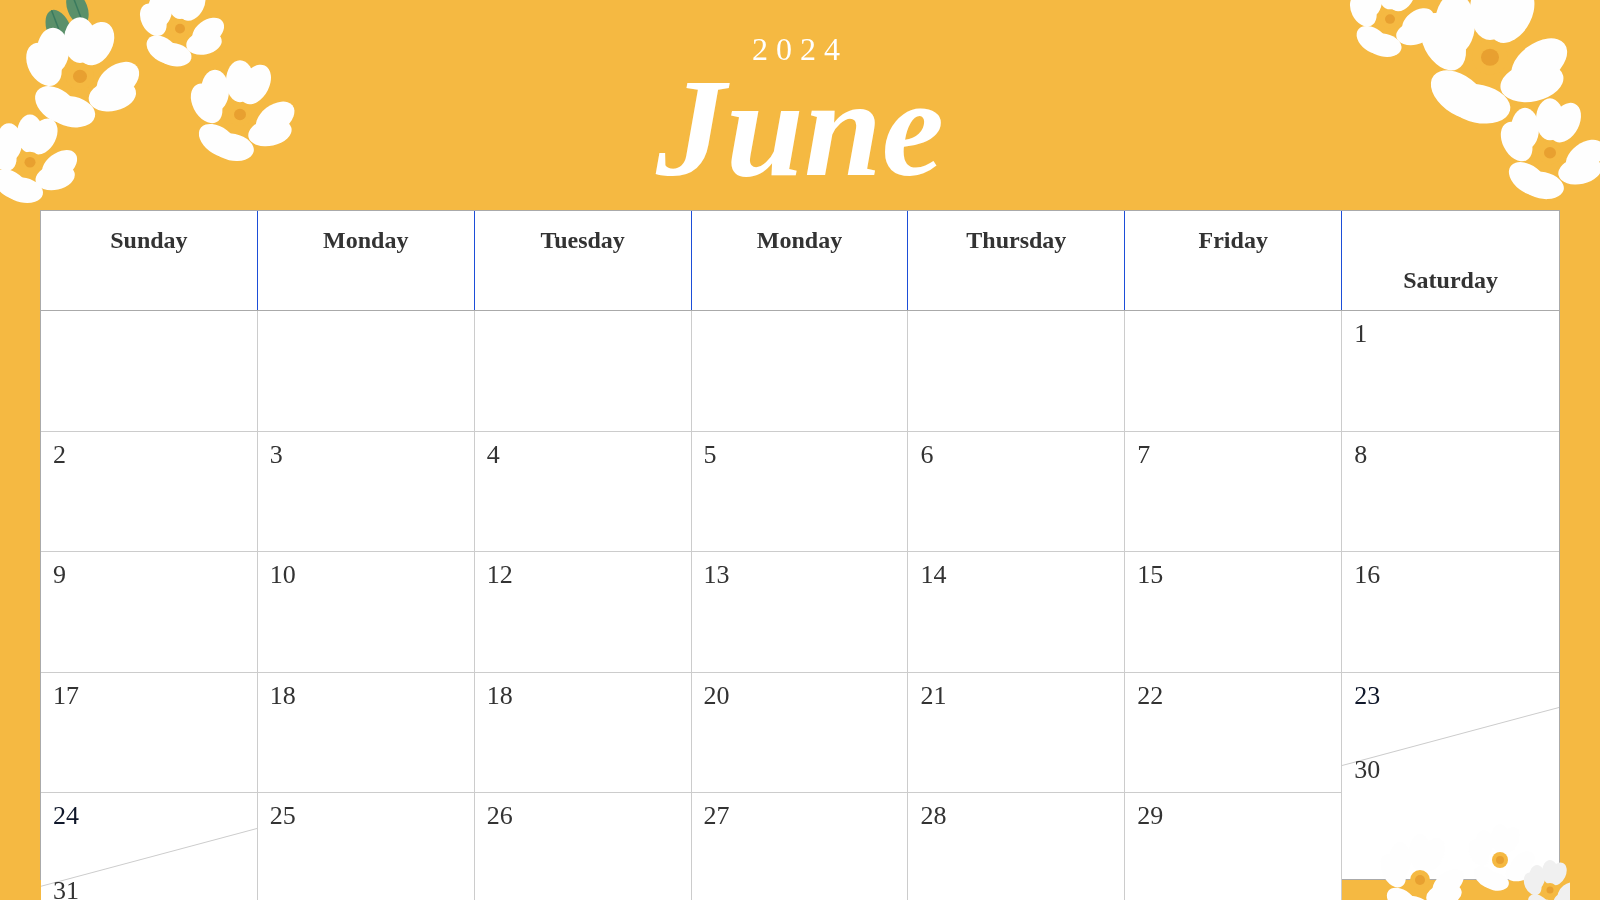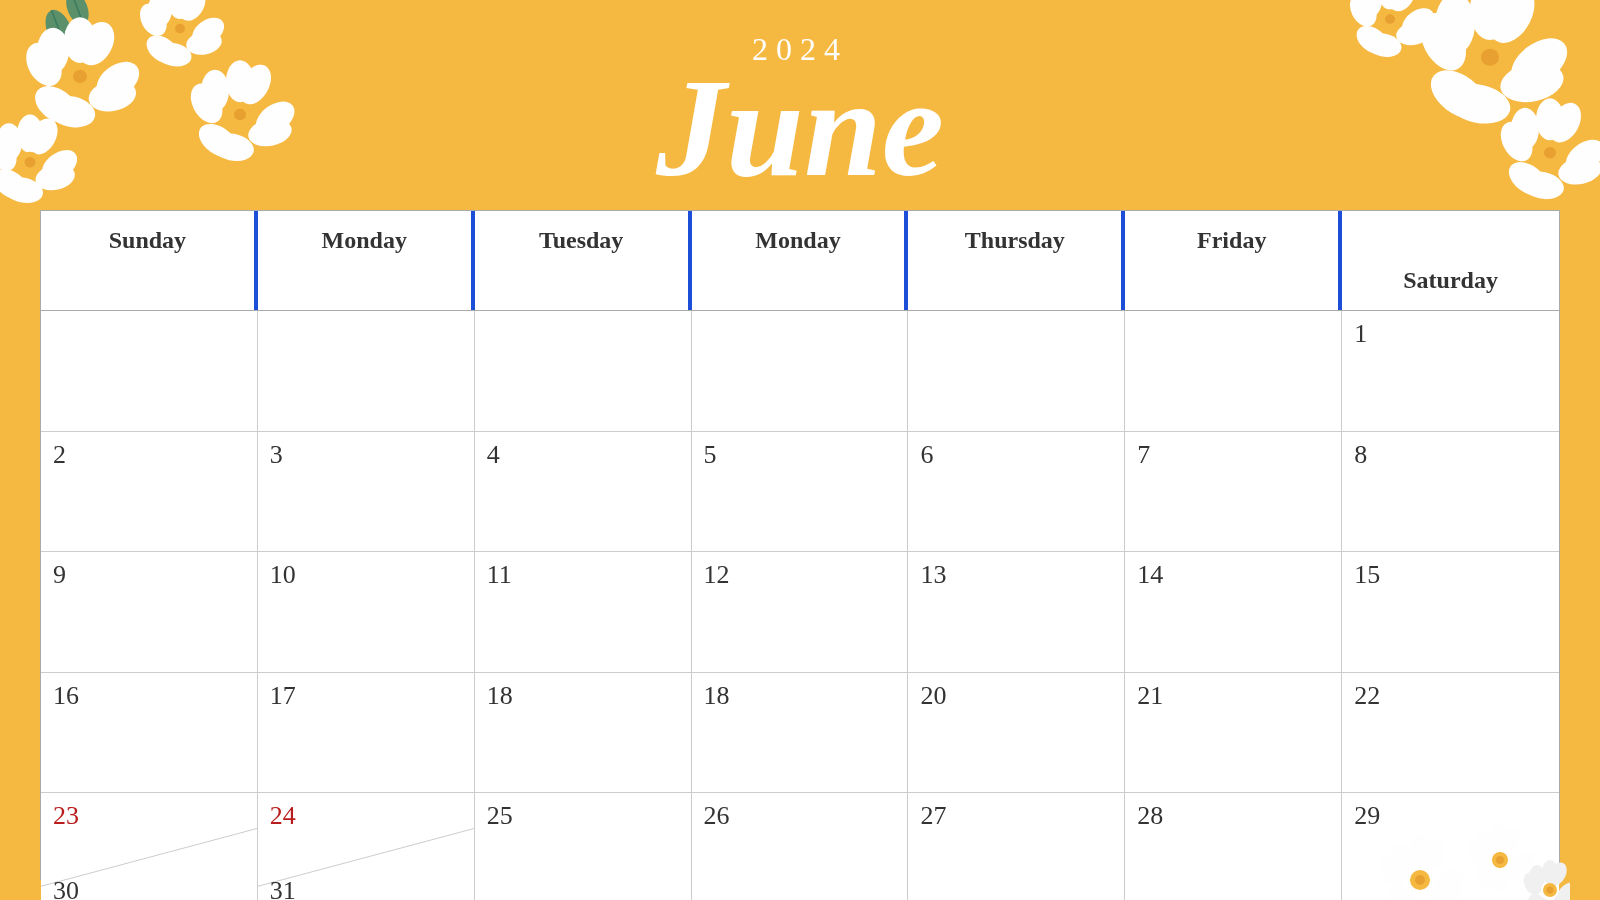--- a/index.html
+++ b/index.html
@@ -63,21 +63,21 @@
       grid-template-columns: repeat(7, 1fr);
       border-bottom: 1.5px solid #aaa;
     }
 
     .day-header {
       text-align: center;
       padding: 16px 0;
       font-size: 24px;
       font-weight: bold;
       color: #333;
-      border-right: 4px solid #1d4ed8;
+      border-right: 1px solid #1d4ed8;
       background: #fff;
     }
 
     .day-header:last-child {
       border-right: none;
       margin-top: 40px;
     }
 
     .calendar-grid {
       display: grid;
@@ -113,21 +113,21 @@
     
     .cal-cell.split {
       padding: 0;
       position: relative;
       overflow: hidden;
     }
 
     .split-top {
       padding: 8px 12px;
       font-size: 26px;
-      color: #b91c1c;
+      color: #0f172a;
     }
 
     .split-bottom {
       padding: 4px 12px 8px 12px;
       font-size: 26px;
       color: #333;
       position: absolute;
       bottom: 0;
       left: 0;
       right: 16px;
@@ -291,21 +291,20 @@
       <div class="cal-cell">2</div>
       <div class="cal-cell">3</div>
       <div class="cal-cell">4</div>
       <div class="cal-cell">5</div>
       <div class="cal-cell">6</div>
       <div class="cal-cell">7</div>
       <div class="cal-cell">8</div>
 
       <div class="cal-cell">9</div>
       <div class="cal-cell">10</div>
-      <div class="cal-cell">11</div>
       <div class="cal-cell">12</div>
       <div class="cal-cell">13</div>
       <div class="cal-cell">14</div>
       <div class="cal-cell">15</div>
 
       <div class="cal-cell">16</div>
       <div class="cal-cell">17</div>
       <div class="cal-cell">18</div>
       <div class="cal-cell">18</div>
       <div class="cal-cell">20</div>

